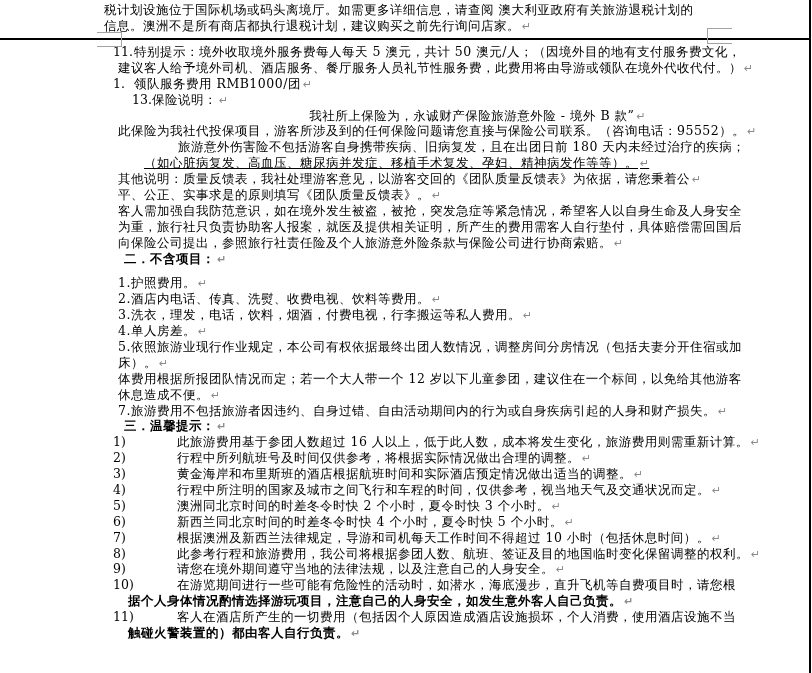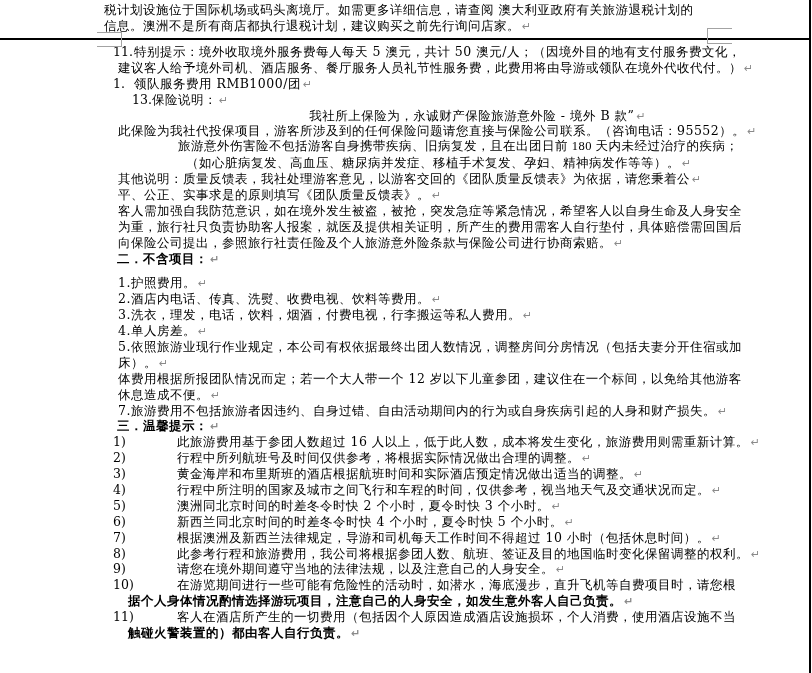--- a/index.html
+++ b/index.html
@@ -13,24 +13,24 @@
     line-height:15.9px;
     color:#000000;
   }
   .ln{white-space:pre;height:15.9px;letter-spacing:0.5px;}
   .blank{height:9px;}
   .num{display:inline-block;letter-spacing:0;}
   
   .prev   {margin-left:28px;}
   .body   {margin-left:14px;}
   .quote  {margin-left:39px;text-align:center;}
-  .sub1   {margin-left:74px;font-family:Liberation Serif, serif;}
-  .sub2   {margin-left:82px;}
+  .sub1   {margin-left:74px;}
+  .sub2   {margin-left:40px;text-decoration:underline;}
   .cont   {margin-left:24px;font-weight:bold;}
-  .heading{margin-left:13px;font-weight:bold;}
+  .heading{margin-left:20px;font-weight:bold;}
   .ol  .num{margin-left:9px;width:21px;}
   .olw .num{margin-left:9px;width:39px;text-align:right;}
   .pl  .num{margin-left:9px;width:64px;}
   .pmark{color:#8a8a8a;letter-spacing:0;margin-left:2px;font-family:"DejaVu Sans","Liberation Sans",sans-serif;font-size:11px;}
   #prev-block{padding:2px 0 0 76px;}
   #page2-block{padding-left:104px;margin-top:10.2px;}
   
   #pbreak{position:absolute;left:0;top:38px;width:810px;height:2px;background:#000000;}
   
   #redge{position:absolute;left:809px;top:0;width:2px;height:673px;background:#000000;}

